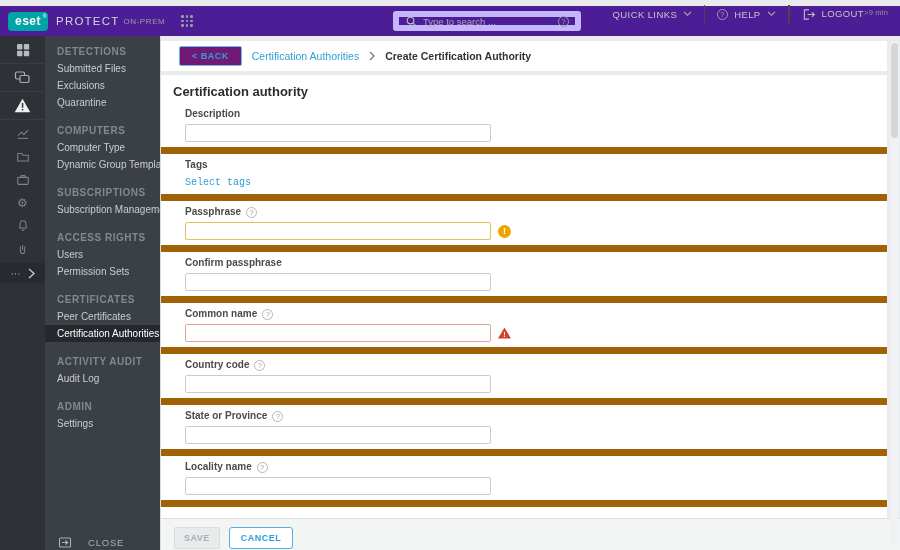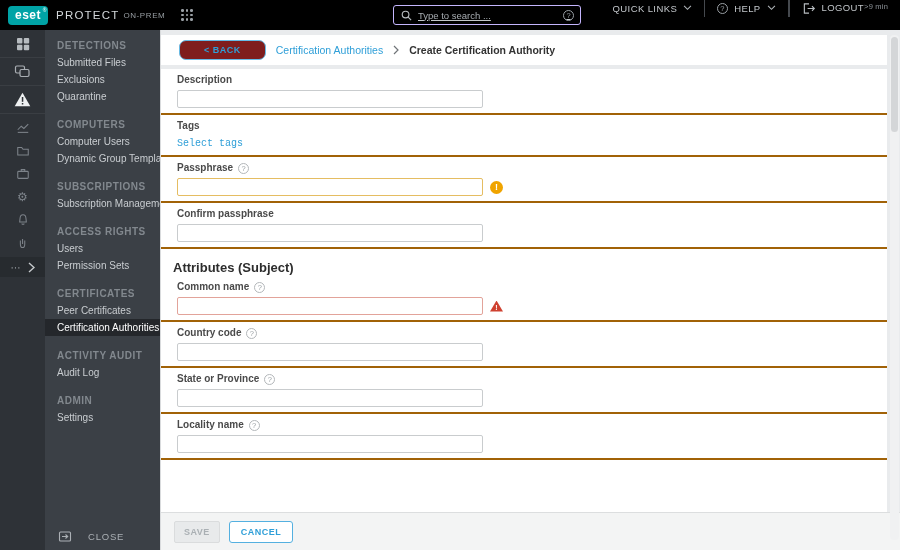--- a/index.html
+++ b/index.html
@@ -1,33 +1,33 @@
 <!DOCTYPE html>
 <html><head>
 <meta charset="utf-8">
 <style>
   * { box-sizing: border-box; margin: 0; padding: 0; }
   html,body { width:900px; height:550px; overflow:hidden;
     font-family:"Liberation Sans", sans-serif; background:#e9ebed; }
 
   
-  .topbar { position:relative; height:30px; background:#000000; color:#c3c7cb; z-index:5; }
+  .topbar { position:relative; height:30px; background:#4c1d95; color:#c3c7cb; z-index:5;margin-top:6px; }
   .brand { position:absolute; left:8px; top:0; height:30px; display:flex; align-items:center; gap:8px; }
   .logo { background:#00a3a6; color:#fff; font-weight:bold; font-size:12px;
     padding:2px 7px 3px; border-radius:4px; letter-spacing:0.5px; position:relative; }
   .logo sup { font-size:5px; position:absolute; top:1px; right:1px; color:#d8f4f4; }
   .product { font-size:11.5px; letter-spacing:1.2px; color:#d3d7da; }
   .edition { font-size:8px; letter-spacing:0.6px; color:#989ea3; margin-left:-4px; }
   .gridicon { margin-left:8px; width:12px; height:12px; display:grid;
     grid-template-columns:repeat(3,2.5px); grid-template-rows:repeat(3,2.5px); gap:2px; cursor:pointer; }
   .gridicon i { background:#9aa0a5; border-radius:50%; }
 
   .search { position:absolute; left:393px; top:5px; width:188px; height:20px;
-    border:1px solid #c4b5fd; border-radius:3px; display:flex; align-items:center;
-    padding:0 6px; gap:5px;text-decoration:underline; }
+    border:6px solid #c4b5fd; border-radius:3px; display:flex; align-items:center;
+    padding:0 6px; gap:5px; }
   .search input { flex:1; background:transparent; border:none; outline:none;
     color:#c3c7cb; font-size:9.5px; font-family:inherit; min-width:0; }
   .search input::placeholder { color:#a7acb1; }
   .qmark { flex:none; width:11px; height:11px; border:1px solid #9aa0a5; border-radius:50%;
     font-size:7.5px; line-height:10px; text-align:center; color:#9aa0a5; font-weight:normal; }
 
   .top-right { position:absolute; right:0; top:0; height:16px; display:flex; align-items:center; }
   .top-item { display:flex; align-items:center; gap:6px; font-size:9.5px; letter-spacing:0.4px;
     color:#c3c7cb; padding:0 12px; height:30px; cursor:pointer; white-space:nowrap; }
   .tdiv { width:1px; height:18px; background:#45494e; }
@@ -56,30 +56,30 @@
   .menu-item { font-size:10px; height:17px; line-height:17px; padding-left:12px;
     cursor:pointer; white-space:nowrap; overflow:hidden; }
   .menu-item.active { background:#24272b; color:#ffffff; }
   .menu-close { position:absolute; bottom:7px; left:13px; display:flex; align-items:center;
     gap:16px; font-size:9.5px; letter-spacing:0.8px; color:#abb0b5; cursor:pointer; }
 
   
   .main { flex:1; background:#e9ebed; position:relative; overflow:hidden; border-left:1px solid #d9dbdd; }
   .crumbbar { margin-top:5px; margin-right:13px; background:#fff; height:30px;
     display:flex; align-items:center; padding-left:18px; gap:10px; }
-  .back-btn { border:1px solid #66bbe6; color:#2f9fd8; background:#7f1d1d; font-size:9px;
-    font-weight:bold; letter-spacing:0.5px; padding:4px 24px; border-radius:7px;
+  .back-btn { border:1px solid #66bbe6; color:#2f9fd8; background:#701a75; font-size:9px;
+    font-weight:bold; letter-spacing:0.5px; padding:4px 12px; border-radius:2px;
     cursor:pointer; font-family:inherit; }
   .crumb-link { color:#2f9fd8; font-size:10.5px; text-decoration:none; cursor:pointer; }
   .crumb-current { color:#333; font-weight:bold; font-size:10.5px; }
 
   .panel { margin-top:4px; margin-right:13px; background:#fff; height:443px; overflow:hidden; }
   .sec-title { font-size:13px; color:#2d2d2d; font-weight:bold; padding:9px 12px 4px; }
   .sec-title.attrs { padding-top:11px; padding-bottom:1px; }
-  .form-row { border-bottom:2px solid #a16207; padding:5px 16px 5px; }
+  .form-row { border-bottom:7px solid #a16207; padding:5px 24px 5px; }
   .form-label { font-size:10px; font-weight:bold; color:#4a4a4a; display:flex;
     align-items:center; gap:5px; height:12px; line-height:12px; }
   .help { width:11px; height:11px; border:1px solid #b3b7ba; color:#9aa0a4; border-radius:50%;
     font-size:7.5px; line-height:9px; text-align:center; font-weight:normal; cursor:pointer; }
   .input-wrap { display:flex; align-items:center; gap:7px; margin-top:4px; }
   .text-input { width:306px; height:18px; border:1px solid #c9ccce; border-radius:2px;
     outline:none; font-size:10px; padding:0 5px; font-family:inherit; color:#333; }
   .text-input.warn { border-color:#e5bd62; }
   .text-input.err  { border-color:#e2a39a; }
   .warnbadge { width:13px; height:13px; border-radius:50%; background:#f0a400; color:#fff;
@@ -237,21 +237,21 @@
 
   <nav class="menu">
     <div class="menu-section first">
       <div class="menu-header">DETECTIONS</div>
       <div class="menu-item">Submitted Files</div>
       <div class="menu-item">Exclusions</div>
       <div class="menu-item">Quarantine</div>
     </div>
     <div class="menu-section">
       <div class="menu-header">COMPUTERS</div>
-      <div class="menu-item">Computer Users</div>
+      <div class="menu-item">Computer Type</div>
       <div class="menu-item">Dynamic Group Templates</div>
     </div>
     <div class="menu-section">
       <div class="menu-header">SUBSCRIPTIONS</div>
       <div class="menu-item">Subscription Management</div>
     </div>
     <div class="menu-section">
       <div class="menu-header">ACCESS RIGHTS</div>
       <div class="menu-item">Users</div>
       <div class="menu-item">Permission Sets</div>
@@ -284,20 +284,21 @@
     <div class="crumbbar">
       <button class="back-btn">&lt; BACK</button>
       <a class="crumb-link">Certification Authorities</a>
       <svg width="6" height="10" viewBox="0 0 6 10">
         <path d="M1 1 L5 5 L1 9" fill="none" stroke="#707478" stroke-width="1.2"></path>
       </svg>
       <span class="crumb-current">Create Certification Authority</span>
     </div>
 
     <div class="panel">
+      <div class="sec-title">Certification authority</div>
 
       <div class="form-row">
         <div class="form-label">Description</div>
         <div class="input-wrap">
           <input class="text-input" value="" style="">
         </div>
       </div>
 
       <div class="form-row">
         <div class="form-label">Tags</div>
@@ -316,21 +317,20 @@
       </div>
 
       <div class="form-row">
         <div class="form-label">Confirm passphrase</div>
         <div class="input-wrap">
           <input class="text-input" value="" style="">
         </div>
       </div>
 
 
-      <div class="sec-title attrs">Attributes (Subject)</div>
 
       <div class="form-row">
         <div class="form-label">
           <span>Common name</span>
           <span class="help">?</span>
         </div>
         <div class="input-wrap">
           <input class="text-input err" value="" style="">
           <span class="errbadge">!</span>
         </div>

